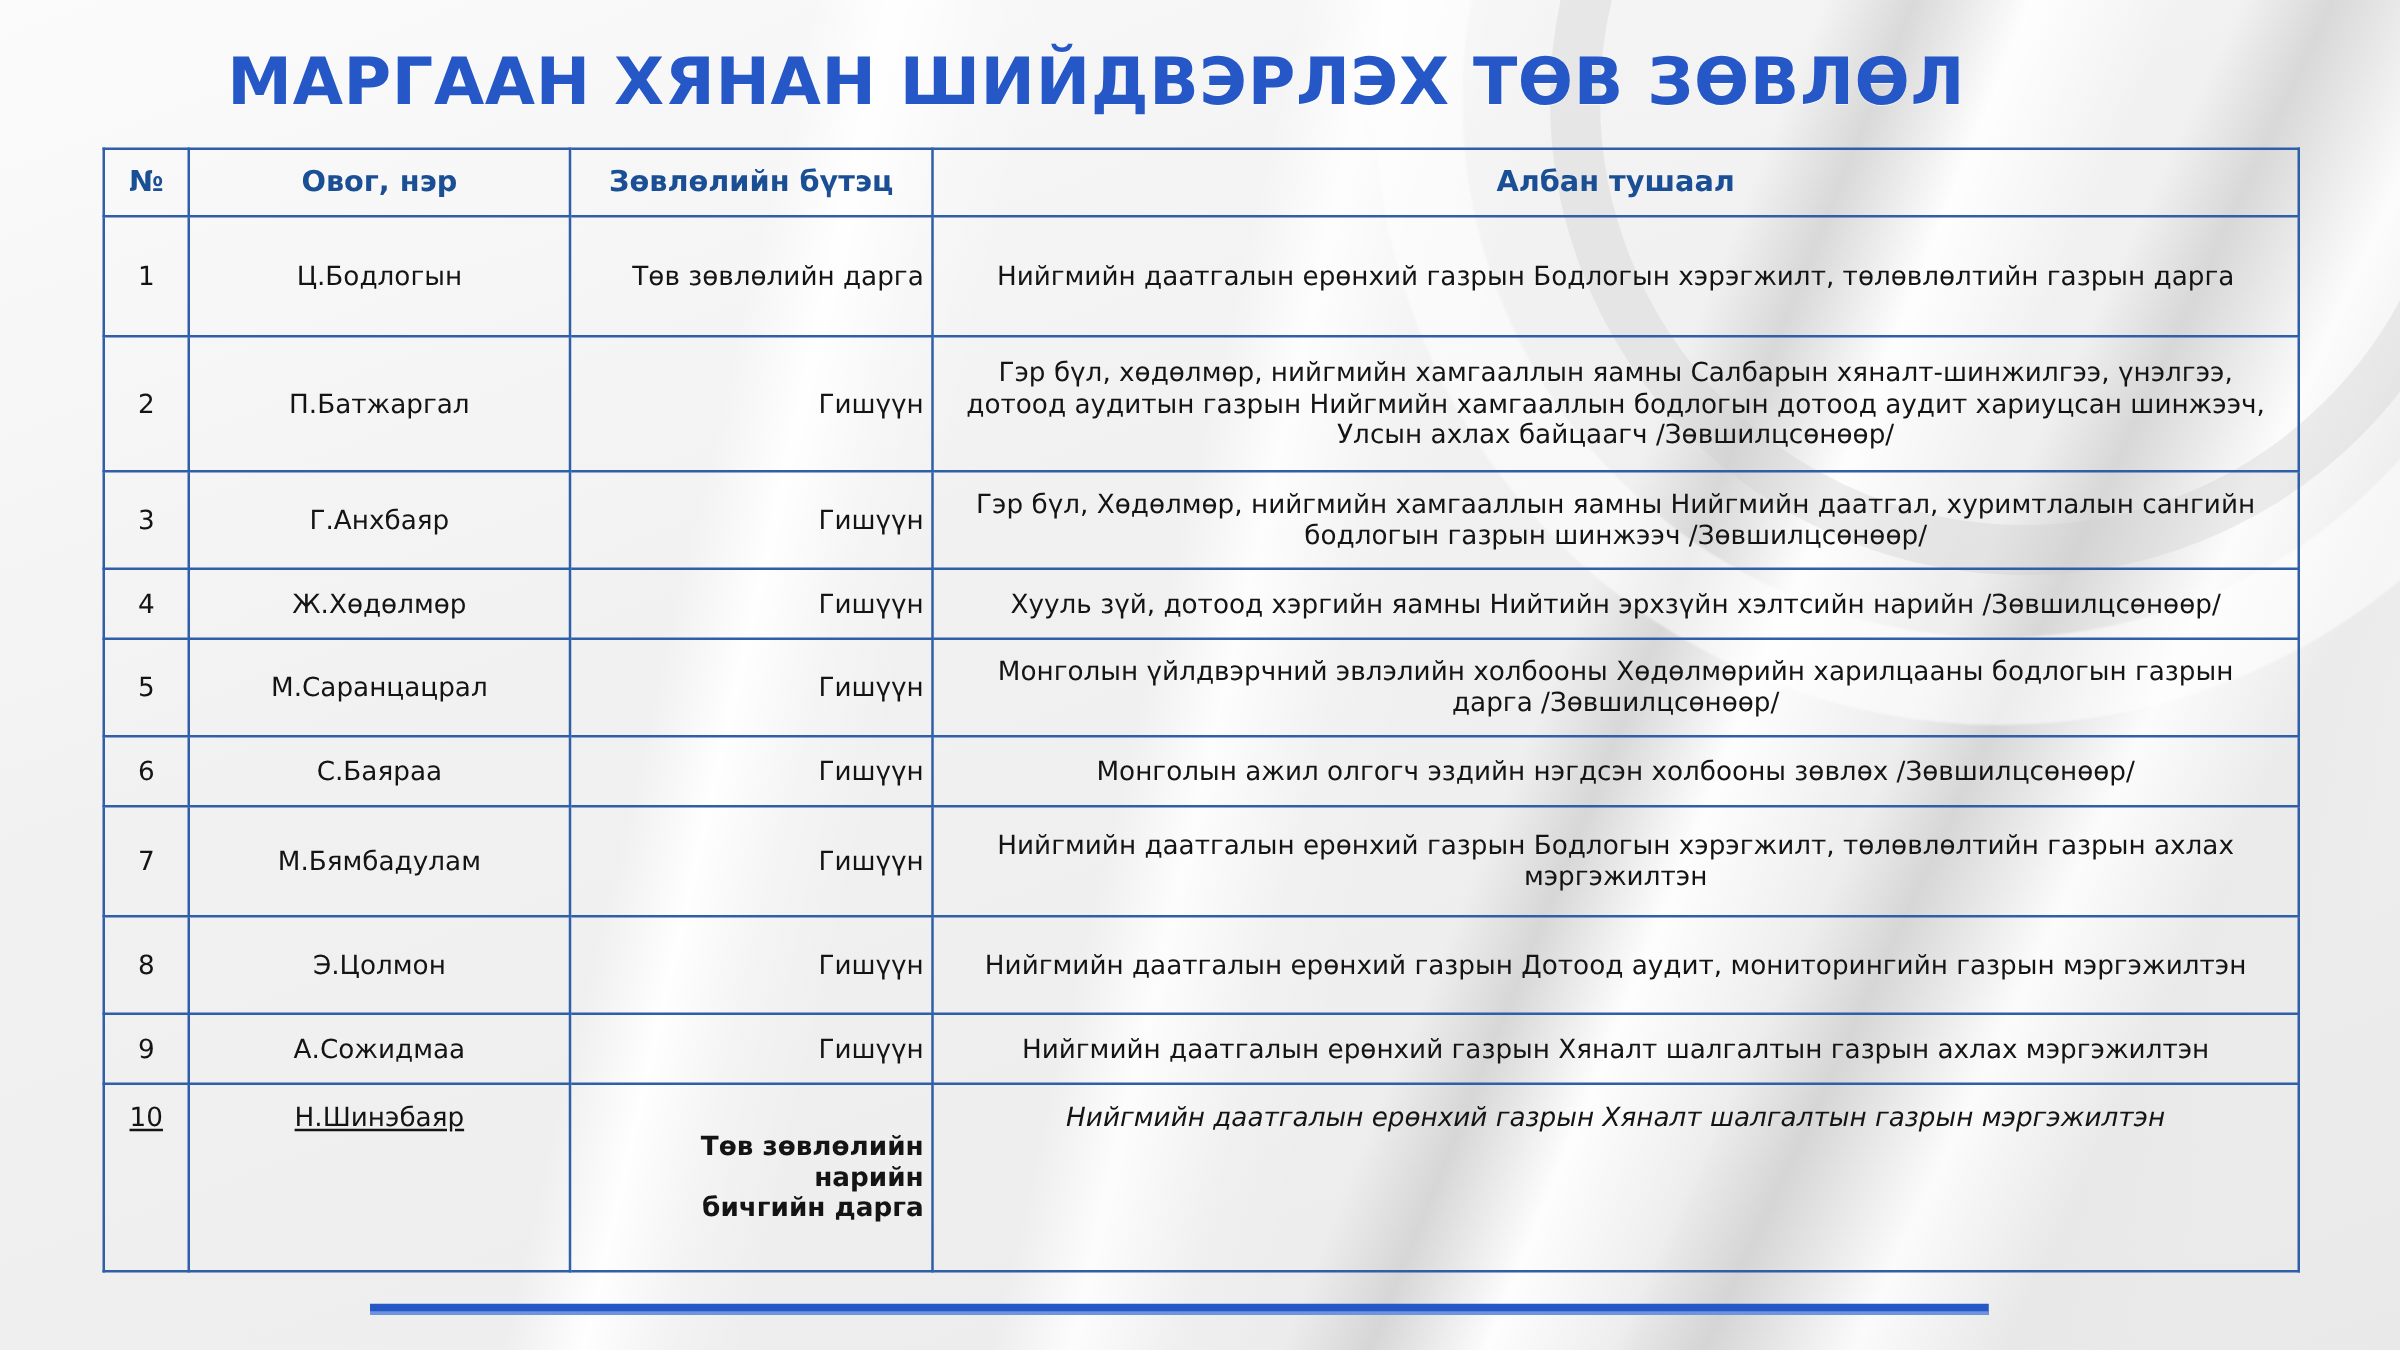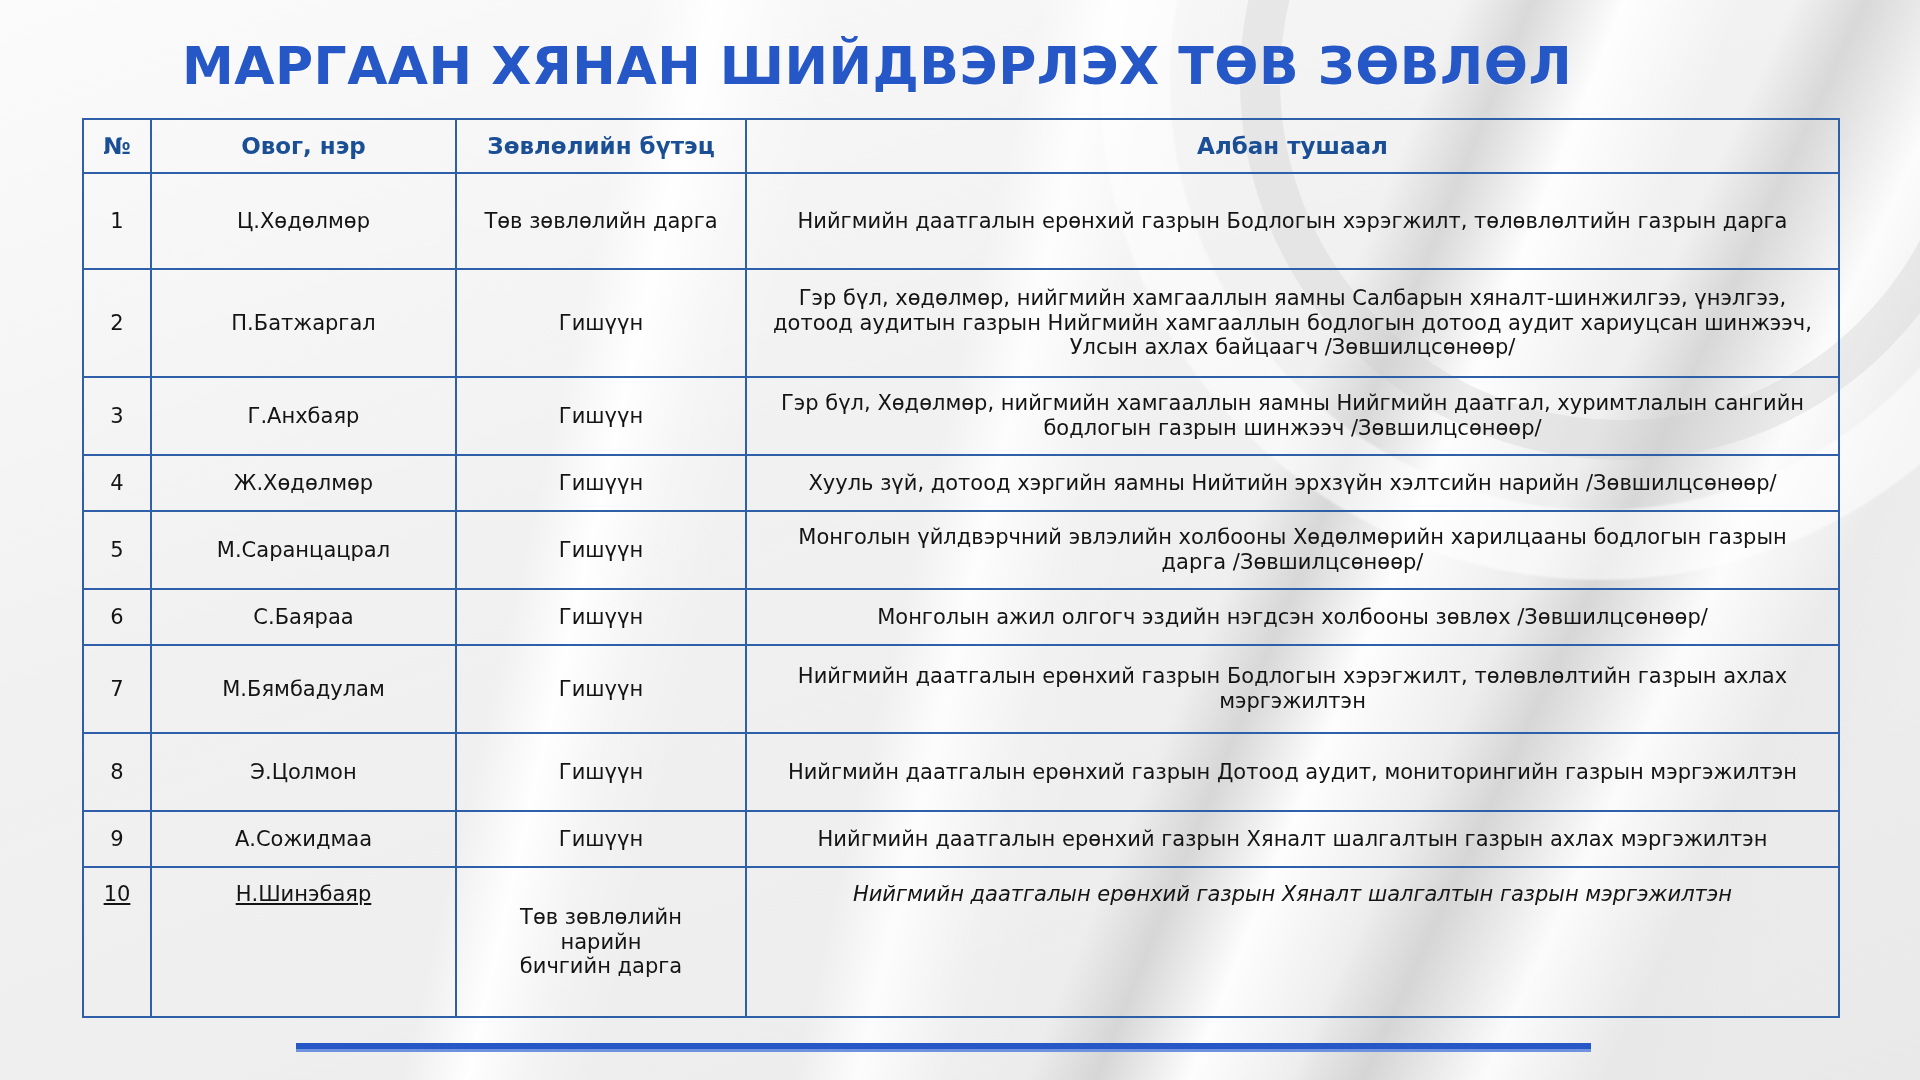--- a/index.html
+++ b/index.html
@@ -110,39 +110,39 @@
 
   table.council tbody td {
     font-size: 21px;
     color: #141414;
     font-weight: 400;
     line-height: 1.18;
   }
 
   td.c-num  { text-align: center; font-size: 22px; }
   td.c-name { text-align: center; }
-  td.c-role { text-align: center; }
+  td.c-role { text-align: right; }
   td.c-pos  { text-align: center; padding-left: 16px; padding-right: 16px; }
 
   
   tr.r1 { height: 96px; }
   tr.r2 { height: 108px; }
   tr.r3 { height: 78px; }
   tr.r4 { height: 56px; }
   tr.r5 { height: 78px; }
   tr.r6 { height: 56px; }
   tr.r7 { height: 88px; }
   tr.r8 { height: 78px; }
   tr.r9 { height: 56px; }
   tr.r10 { height: 150px; }
 
   td.c-role.multiline,
   td.c-pos.multiline { white-space: pre-line; }
 
-  tr.r10 td.c-role { vertical-align: middle; }
+  tr.r10 td.c-role { vertical-align: middle; font-weight: bold; }
   tr.r10 td.c-pos  { vertical-align: top; padding-top: 14px; font-style: italic; }
   tr.r10 td.c-num,
   tr.r10 td.c-name { vertical-align: top; padding-top: 14px; text-decoration: underline; }
 
   
   .footer-bar {
     position: absolute;
     left: 296px;
     top: 1043px;
     width: 1295px;
@@ -174,21 +174,21 @@
         <tr>
           <th>№</th>
           <th>Овог, нэр</th>
           <th>Зөвлөлийн бүтэц</th>
           <th>Албан тушаал</th>
         </tr>
       </thead>
       <tbody>
         <tr class="r1">
           <td class="c-num">1</td>
-          <td class="c-name">Ц.Хөдөлмөр</td>
+          <td class="c-name">Ц.Бодлогын</td>
           <td class="c-role multiline">Төв зөвлөлийн дарга</td>
           <td class="c-pos multiline">Нийгмийн даатгалын ерөнхий газрын Бодлогын хэрэгжилт, төлөвлөлтийн газрын дарга</td>
         </tr>
         <tr class="r2">
           <td class="c-num">2</td>
           <td class="c-name">П.Батжаргал</td>
           <td class="c-role multiline">Гишүүн</td>
           <td class="c-pos multiline">Гэр бүл, хөдөлмөр, нийгмийн хамгааллын яамны Салбарын хяналт-шинжилгээ, үнэлгээ,
 дотоод аудитын газрын Нийгмийн хамгааллын бодлогын дотоод аудит хариуцсан шинжээч,
 Улсын ахлах байцаагч /Зөвшилцсөнөөр/</td>

